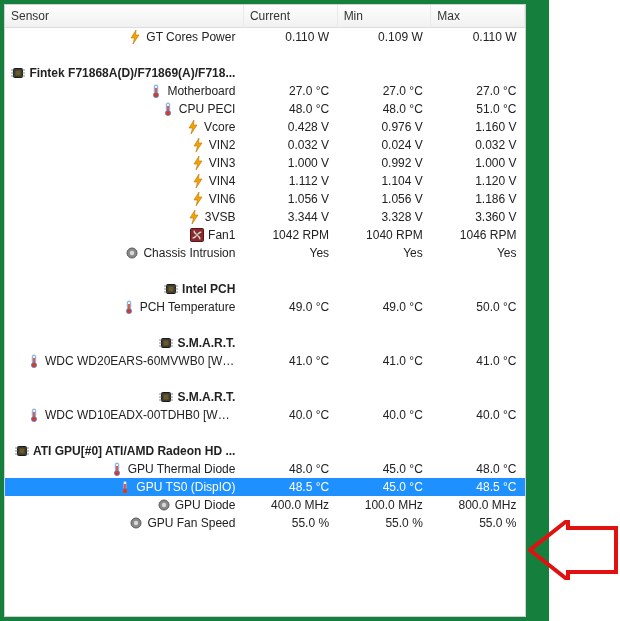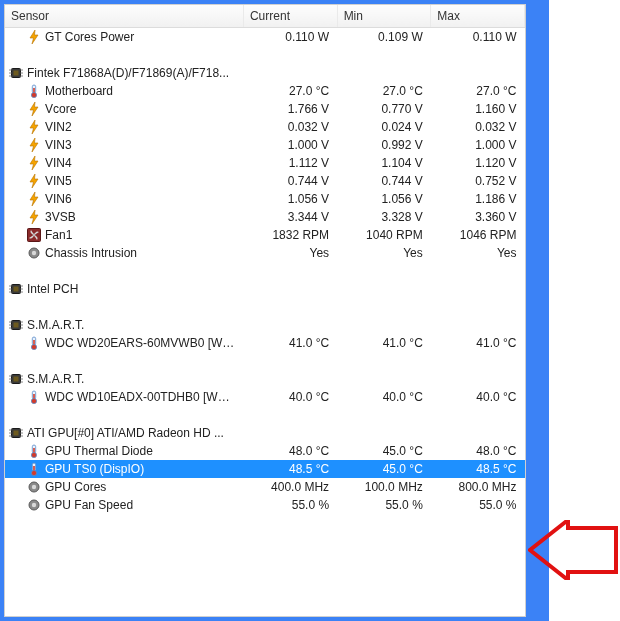--- a/index.html
+++ b/index.html
@@ -7,21 +7,21 @@
     margin: 0; padding: 0;
     font-family: "Segoe UI", Tahoma, Arial, sans-serif;
     font-size: 12px;
     background: #fff;
     color: #222;
   }
   .stage {
     width: 549px;
     height: 621px;
     position: relative;
-    background: #3b82f6;
+    background: #15803d;
   }
   .panel {
     position: absolute;
     left: 4px; top: 4px;
     width: 522px; height: 613px;
     background: #fff;
     border: 1px solid #d0d0d0;
     display: flex;
     flex-direction: column;
   }
@@ -57,26 +57,26 @@
   table.sensors col.c-val { width: 88px; }
 
   table.sensors tbody td {
     padding: 2px 8px 2px 6px;
     white-space: nowrap;
     overflow: hidden;
     text-overflow: ellipsis;
     height: 18px;
     vertical-align: middle;
   }
-  td.sensor-cell { text-align: left; margin-top: 40px; }
+  td.sensor-cell { text-align: right; margin-top: 40px; }
   td.val-cell { text-align: right; }
 
   tr.spacer td { height: 14px; }
 
-  tr.group td.sensor-cell { font-weight: 400; }
+  tr.group td.sensor-cell { font-weight: 700; }
 
   .indent-0 { padding-left: 4px !important; }
   .indent-1 { padding-left: 22px !important; }
 
   tr.selected td {
     background: #1e90ff;
     color: #fff;
   }
 
   
@@ -149,24 +149,34 @@
                     <rect x="5.3" y="1" width="3.4" height="8" rx="1.7" fill="#e8f3ff" stroke="#5a8ac6" stroke-width="0.8"></rect>
                     <rect x="6.2" y="4" width="1.6" height="5" fill="#d43a2a"></rect>
                     <circle cx="7" cy="11" r="2.6" fill="#d43a2a" stroke="#5a8ac6" stroke-width="0.8"></circle>
                   </svg></span><span>Motherboard</span></td>
               <td class="val-cell">27.0 °C</td>
               <td class="val-cell">27.0 °C</td>
               <td class="val-cell">27.0 °C</td>
             </tr>
             <tr class="item">
               <td class="sensor-cell indent-1"><span class="ic"><svg viewBox="0 0 14 14">
+                    <rect x="5.3" y="1" width="3.4" height="8" rx="1.7" fill="#e8f3ff" stroke="#5a8ac6" stroke-width="0.8"></rect>
+                    <rect x="6.2" y="4" width="1.6" height="5" fill="#d43a2a"></rect>
+                    <circle cx="7" cy="11" r="2.6" fill="#d43a2a" stroke="#5a8ac6" stroke-width="0.8"></circle>
+                  </svg></span><span>CPU PECI</span></td>
+              <td class="val-cell">48.0 °C</td>
+              <td class="val-cell">48.0 °C</td>
+              <td class="val-cell">51.0 °C</td>
+            </tr>
+            <tr class="item">
+              <td class="sensor-cell indent-1"><span class="ic"><svg viewBox="0 0 14 14">
                     <path d="M8 0 L3 8 L6.5 8 L5 14 L11 5 L7.5 5 Z" fill="#f5a300" stroke="#b87400" stroke-width="0.6"></path>
                   </svg></span><span>Vcore</span></td>
-              <td class="val-cell">1.766 V</td>
-              <td class="val-cell">0.770 V</td>
+              <td class="val-cell">0.428 V</td>
+              <td class="val-cell">0.976 V</td>
               <td class="val-cell">1.160 V</td>
             </tr>
             <tr class="item">
               <td class="sensor-cell indent-1"><span class="ic"><svg viewBox="0 0 14 14">
                     <path d="M8 0 L3 8 L6.5 8 L5 14 L11 5 L7.5 5 Z" fill="#f5a300" stroke="#b87400" stroke-width="0.6"></path>
                   </svg></span><span>VIN2</span></td>
               <td class="val-cell">0.032 V</td>
               <td class="val-cell">0.024 V</td>
               <td class="val-cell">0.032 V</td>
             </tr>
@@ -178,28 +188,20 @@
               <td class="val-cell">0.992 V</td>
               <td class="val-cell">1.000 V</td>
             </tr>
             <tr class="item">
               <td class="sensor-cell indent-1"><span class="ic"><svg viewBox="0 0 14 14">
                     <path d="M8 0 L3 8 L6.5 8 L5 14 L11 5 L7.5 5 Z" fill="#f5a300" stroke="#b87400" stroke-width="0.6"></path>
                   </svg></span><span>VIN4</span></td>
               <td class="val-cell">1.112 V</td>
               <td class="val-cell">1.104 V</td>
               <td class="val-cell">1.120 V</td>
-            </tr>
-            <tr class="item">
-              <td class="sensor-cell indent-1"><span class="ic"><svg viewBox="0 0 14 14">
-                    <path d="M8 0 L3 8 L6.5 8 L5 14 L11 5 L7.5 5 Z" fill="#f5a300" stroke="#b87400" stroke-width="0.6"></path>
-                  </svg></span><span>VIN5</span></td>
-              <td class="val-cell">0.744 V</td>
-              <td class="val-cell">0.744 V</td>
-              <td class="val-cell">0.752 V</td>
             </tr>
             <tr class="item">
               <td class="sensor-cell indent-1"><span class="ic"><svg viewBox="0 0 14 14">
                     <path d="M8 0 L3 8 L6.5 8 L5 14 L11 5 L7.5 5 Z" fill="#f5a300" stroke="#b87400" stroke-width="0.6"></path>
                   </svg></span><span>VIN6</span></td>
               <td class="val-cell">1.056 V</td>
               <td class="val-cell">1.056 V</td>
               <td class="val-cell">1.186 V</td>
             </tr>
             <tr class="item">
@@ -214,21 +216,21 @@
               <td class="sensor-cell indent-1"><span class="ic"><svg viewBox="0 0 14 14">
                     <rect x="0.5" y="0.5" width="13" height="13" rx="1" fill="#8a2a2a" stroke="#5a1616"></rect>
                     <g fill="#d9d9d9">
                       <path d="M7 7 Q9 2 12 4 Q9 6 7 7"></path>
                       <path d="M7 7 Q12 9 10 12 Q8 9 7 7"></path>
                       <path d="M7 7 Q5 12 2 10 Q5 8 7 7"></path>
                       <path d="M7 7 Q2 5 4 2 Q6 5 7 7"></path>
                     </g>
                     <circle cx="7" cy="7" r="1.4" fill="#bbb"></circle>
                   </svg></span><span>Fan1</span></td>
-              <td class="val-cell">1832 RPM</td>
+              <td class="val-cell">1042 RPM</td>
               <td class="val-cell">1040 RPM</td>
               <td class="val-cell">1046 RPM</td>
             </tr>
             <tr class="item">
               <td class="sensor-cell indent-1"><span class="ic"><svg viewBox="0 0 14 14">
                     <circle cx="7" cy="7" r="5" fill="#8a8a8a" stroke="#5a5a5a"></circle>
                     <circle cx="7" cy="7" r="2.2" fill="#d9d9d9"></circle>
                   </svg></span><span>Chassis Intrusion</span></td>
               <td class="val-cell">Yes</td>
               <td class="val-cell">Yes</td>
@@ -247,20 +249,30 @@
                       <line x1="0" y1="10" x2="2.5" y2="10"></line>
                       <line x1="11.5" y1="4" x2="14" y2="4"></line>
                       <line x1="11.5" y1="7" x2="14" y2="7"></line>
                       <line x1="11.5" y1="10" x2="14" y2="10"></line>
                     </g>
                   </svg></span><span>Intel PCH</span></td>
               <td class="val-cell"></td>
               <td class="val-cell"></td>
               <td class="val-cell"></td>
             </tr>
+            <tr class="item">
+              <td class="sensor-cell indent-1"><span class="ic"><svg viewBox="0 0 14 14">
+                    <rect x="5.3" y="1" width="3.4" height="8" rx="1.7" fill="#e8f3ff" stroke="#5a8ac6" stroke-width="0.8"></rect>
+                    <rect x="6.2" y="4" width="1.6" height="5" fill="#d43a2a"></rect>
+                    <circle cx="7" cy="11" r="2.6" fill="#d43a2a" stroke="#5a8ac6" stroke-width="0.8"></circle>
+                  </svg></span><span>PCH Temperature</span></td>
+              <td class="val-cell">49.0 °C</td>
+              <td class="val-cell">49.0 °C</td>
+              <td class="val-cell">50.0 °C</td>
+            </tr>
             <tr class="spacer">
               <td colspan="4"></td>
             </tr>
             <tr class="group">
               <td class="sensor-cell indent-0"><span class="ic"><svg viewBox="0 0 14 14">
                     <rect x="2.5" y="2.5" width="9" height="9" rx="1" fill="#3a3a3a" stroke="#1a1a1a"></rect>
                     <rect x="4.5" y="4.5" width="5" height="5" fill="#6d5a1f"></rect>
                     <g stroke="#888" stroke-width="1">
                       <line x1="0" y1="4" x2="2.5" y2="4"></line>
                       <line x1="0" y1="7" x2="2.5" y2="7"></line>
@@ -351,21 +363,21 @@
                     <circle cx="7" cy="11" r="2.6" fill="#d43a2a" stroke="#5a8ac6" stroke-width="0.8"></circle>
                   </svg></span><span>GPU TS0 (DispIO)</span></td>
               <td class="val-cell">48.5 °C</td>
               <td class="val-cell">45.0 °C</td>
               <td class="val-cell">48.5 °C</td>
             </tr>
             <tr class="item">
               <td class="sensor-cell indent-1"><span class="ic"><svg viewBox="0 0 14 14">
                     <circle cx="7" cy="7" r="5" fill="#8a8a8a" stroke="#5a5a5a"></circle>
                     <circle cx="7" cy="7" r="2.2" fill="#d9d9d9"></circle>
-                  </svg></span><span>GPU Cores</span></td>
+                  </svg></span><span>GPU Diode</span></td>
               <td class="val-cell">400.0 MHz</td>
               <td class="val-cell">100.0 MHz</td>
               <td class="val-cell">800.0 MHz</td>
             </tr>
             <tr class="item">
               <td class="sensor-cell indent-1"><span class="ic"><svg viewBox="0 0 14 14">
                     <circle cx="7" cy="7" r="5" fill="#8a8a8a" stroke="#5a5a5a"></circle>
                     <circle cx="7" cy="7" r="2.2" fill="#d9d9d9"></circle>
                   </svg></span><span>GPU Fan Speed</span></td>
               <td class="val-cell">55.0 %</td>

